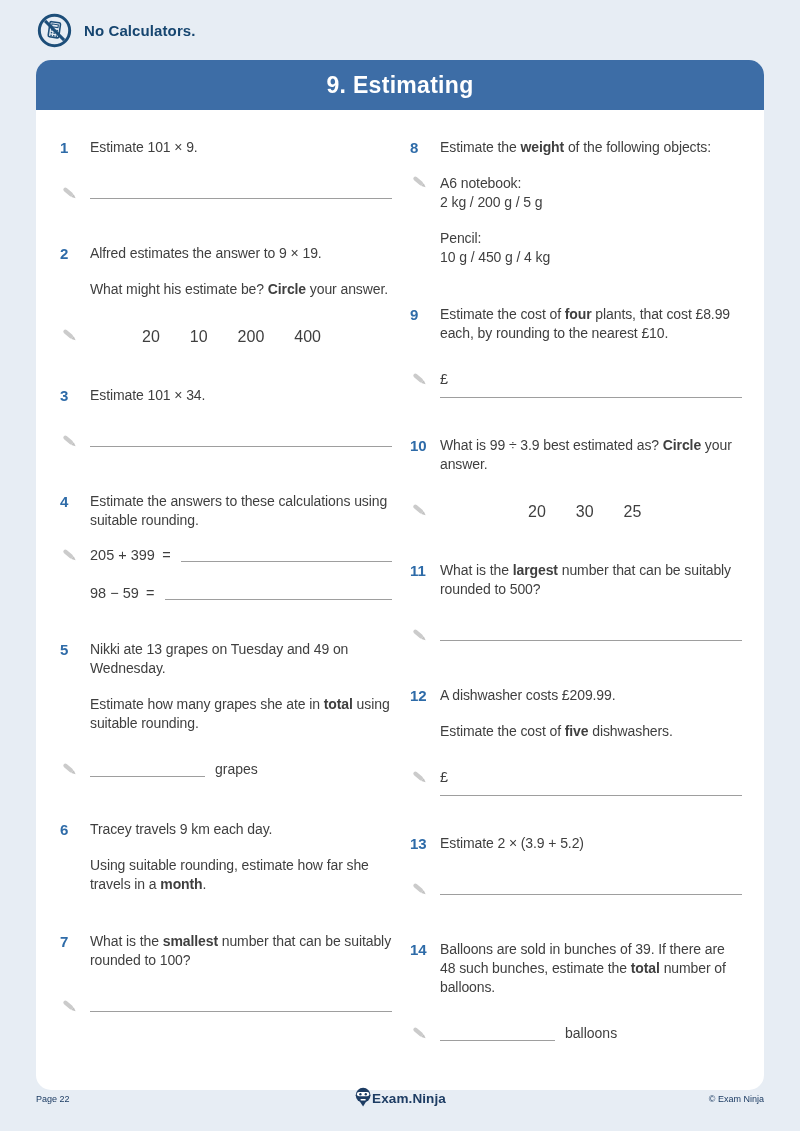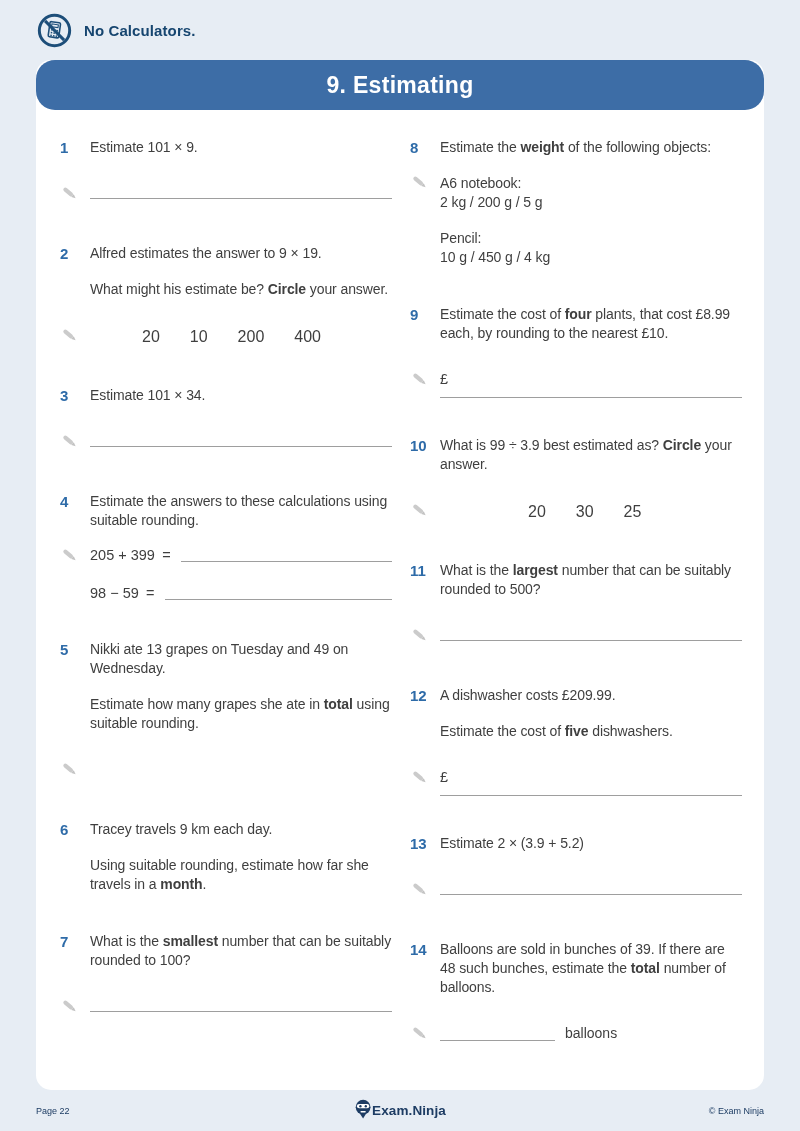--- a/index.html
+++ b/index.html
@@ -18,21 +18,21 @@
   .topbar{display:flex;align-items:center;gap:11px;padding:10px 0 0 36px;height:50px}
   .topbar svg{width:37px;height:37px;display:block}
   .topbar-label{color:var(--no-calc-blue);font-weight:700;font-size:15px;letter-spacing:0.1px}
 
   .card{
     position:absolute;left:36px;top:60px;width:728px;height:1030px;
     background:#ffffff;border-radius:15px;overflow:hidden;
   }
   .card-header{
     height:50px;background:var(--header-bg);
-    display:flex;align-items:center;justify-content:center;border-radius:19px;
+    display:flex;align-items:center;justify-content:center;
   }
   .card-title{color:var(--header-text);font-weight:700;font-size:23px;letter-spacing:0.3px}
 
   .content{display:flex;gap:18px;padding:28px 22px 0 24px}
   .col{flex:1;min-width:0}
 
   .question{margin-bottom:38px}
   .q-row{display:flex;align-items:flex-start}
   .q-row + .q-row{margin-top:17px}
   .q-row.row-line, .q-row.row-short, .q-row.row-options{margin-top:28px}
@@ -51,21 +51,21 @@
   .ans-line.with-prefix{height:10px}
   .short-wrap{display:flex;align-items:flex-end}
   .ans-line.short{width:115px;height:12px}
   .ans-suffix{margin-left:10px;font-size:14px;line-height:16px}
   .eq-wrap{display:flex;align-items:center}
   .eq-label{font-size:14.5px;line-height:17px;white-space:nowrap}
   .ans-line.eq{flex:1;margin-left:10px;height:12px}
   .opts{display:flex;gap:30px;font-size:16px;line-height:20px}
 
   .footer{
-    position:absolute;left:0;right:0;bottom:0;height:41px;
+    position:absolute;left:0;right:0;bottom:12px;height:41px;
     display:flex;align-items:center;justify-content:space-between;
     padding:0 36px;color:var(--navy);
   }
   .footer-side{font-size:9px}
   .footer-center{
     position:absolute;left:50%;transform:translateX(-50%);
     display:flex;align-items:center;gap:0;text-align:center;
   }
   .brand-text{font-size:13.5px;font-weight:700;letter-spacing:0.1px}
 </style>
@@ -215,20 +215,26 @@
               <div class="q-text"><span>Estimate how many grapes she ate in </span><span class="b">total</span><span> using suitable rounding.</span></div>
             </div>
           </div>
           <div class="q-row row-short">
             <div class="q-gutter"><span class="pencil"><svg viewBox="0 0 20 20" width="18" height="17">
                   <g transform="rotate(40 10 10)">
                     <rect x="0.5" y="7.6" width="13.5" height="4.8" rx="2.4" fill="var(--pencil-grey)"></rect>
                     <path d="M14 7.8 L18.6 10 L14 12.2 Z" fill="#c2c2c2"></path>
                   </g>
                 </svg></span></div>
+            <div class="q-body">
+              <div class="short-wrap">
+                <div class="ans-line short"></div>
+                <span class="ans-suffix">grapes</span>
+              </div>
+            </div>
           </div>
         </div>
         <div class="question">
           <div class="q-row row-text">
             <div class="q-gutter"><span class="q-num">6</span></div>
             <div class="q-body">
               <div class="q-text"><span>Tracey travels 9 km each day.</span></div>
             </div>
           </div>
           <div class="q-row row-text">

